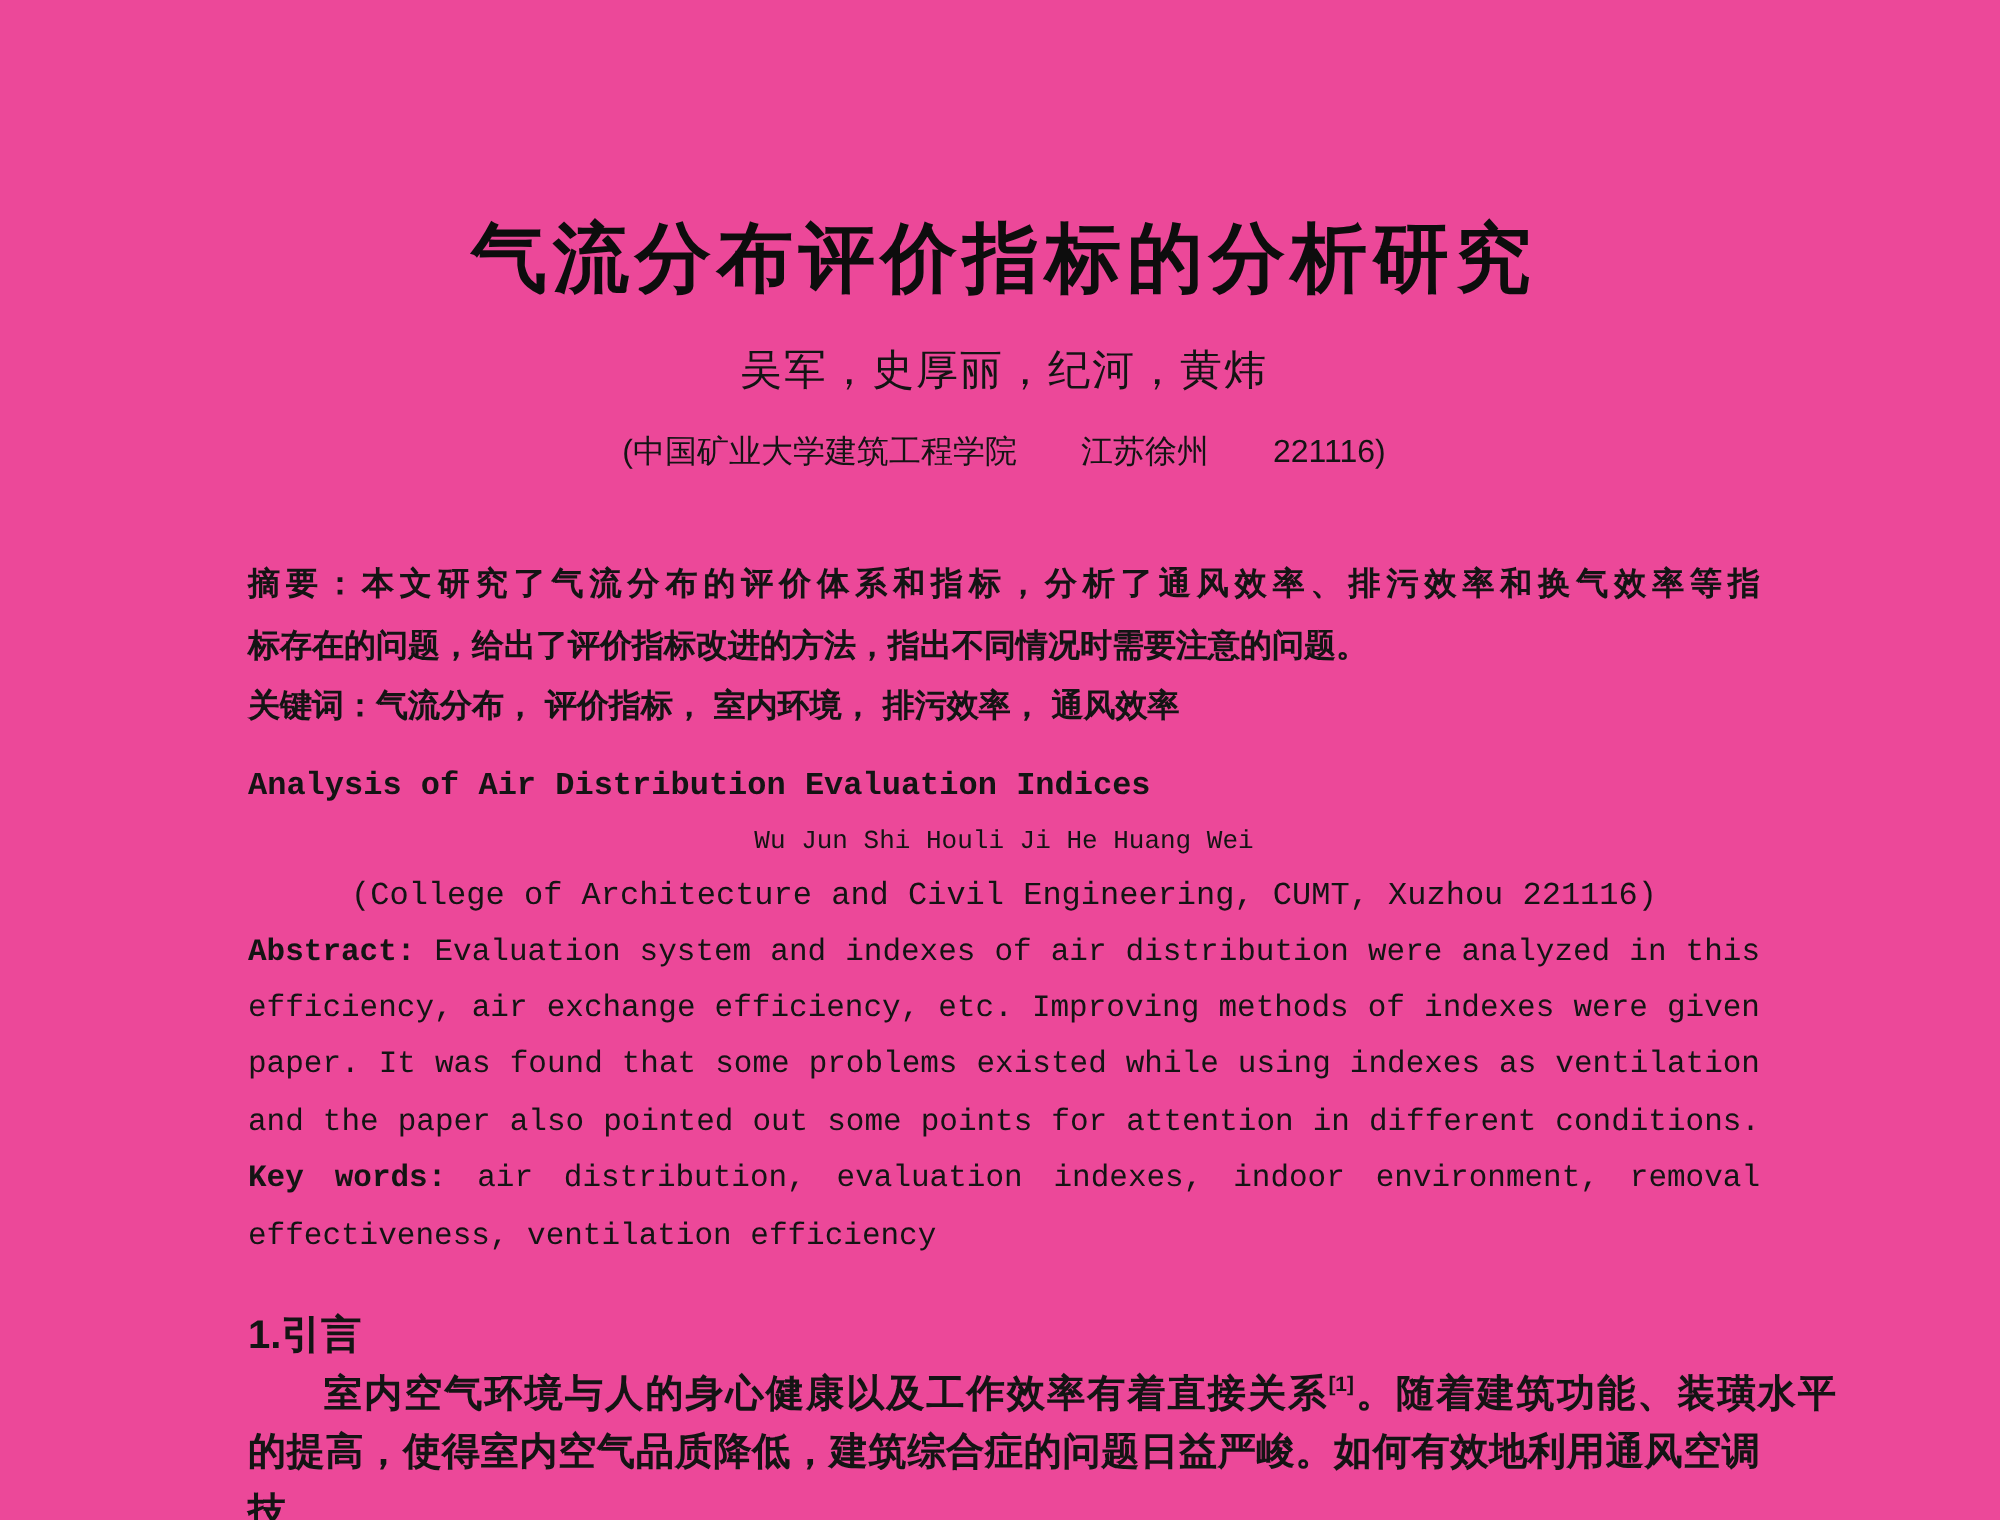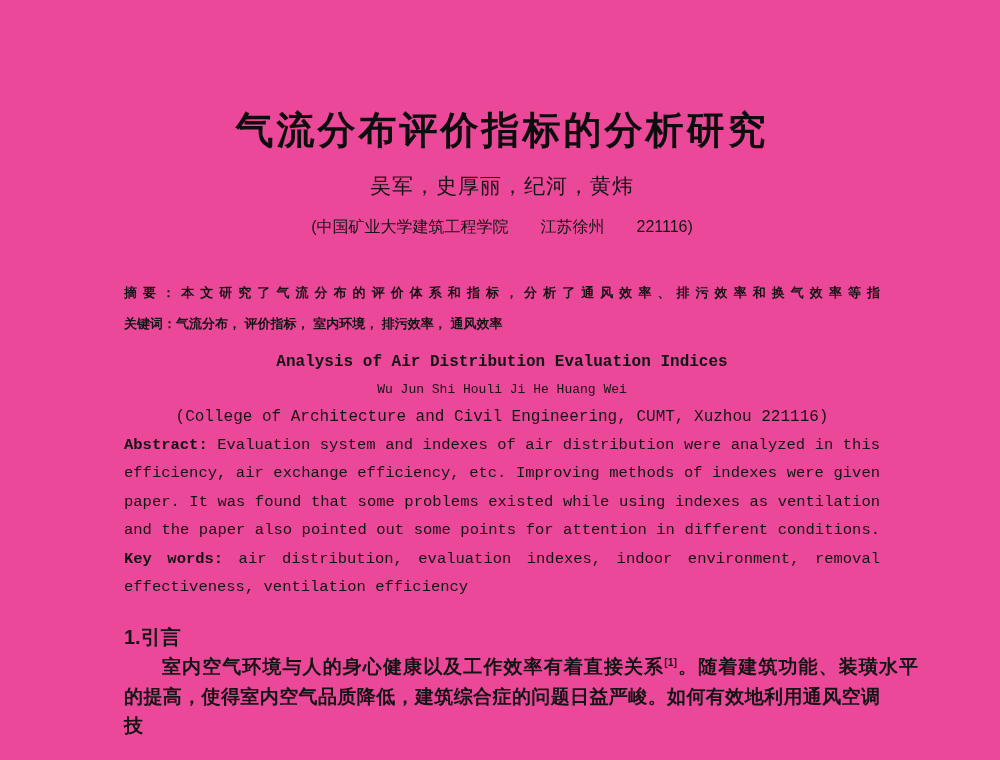--- a/index.html
+++ b/index.html
@@ -44,41 +44,41 @@
   .affiliation-cn {
     margin-top: 9px;
     font-size: 16px;
     font-weight: 500;
     text-align: center;
     line-height: 34px;
   }
   
   .abstract-cn {
     margin-top: 34px;
-    font-size: 13px;
+    font-size: 16px;
     font-weight: 600;
     line-height: 30.5px;
   }
   .cnline {
     width: 100%;
   }
   .justify {
     text-align: justify;
     text-align-last: justify;
   }
   .label-b { font-weight: 800; }
   
   .en {
     font-family: "Liberation Mono", "DejaVu Sans Mono", monospace;
   }
   .title-en {
     margin-top: 10px;
     font-size: 16px;
     font-weight: 700;
-    text-align: center;
+    text-align: left;
     line-height: 27px;
   }
   .authors-en {
     font-size: 13px;
     font-weight: 500;
     text-align: center;
     line-height: 27px;
   }
   .affiliation-en {
     font-size: 16px;
@@ -119,20 +119,21 @@
     <h1 class="title-cn">气流分布评价指标的分析研究</h1>
 
     <div class="authors-cn">吴军，史厚丽，纪河，黄炜</div>
 
     <div class="affiliation-cn">(中国矿业大学建筑工程学院　　江苏徐州　　221116)</div>
 
     <div class="abstract-cn">
       <div class="cnline justify">
         <span class="label-b">摘要：</span><span>本文研究了气流分布的评价体系和指标，分析了通风效率、排污效率和换气效率等指</span>
       </div>
+      <div class="cnline">标存在的问题，给出了评价指标改进的方法，指出不同情况时需要注意的问题。</div>
       <div class="cnline">
         <span class="label-b">关键词：</span><span>气流分布， 评价指标， 室内环境， 排污效率， 通风效率</span>
       </div>
     </div>
 
     <div class="title-en en">Analysis of Air Distribution Evaluation Indices</div>
 
     <div class="authors-en en">Wu Jun Shi Houli Ji He Huang Wei</div>
 
     <div class="affiliation-en en">(College of Architecture and Civil Engineering, CUMT, Xuzhou 221116)</div>

